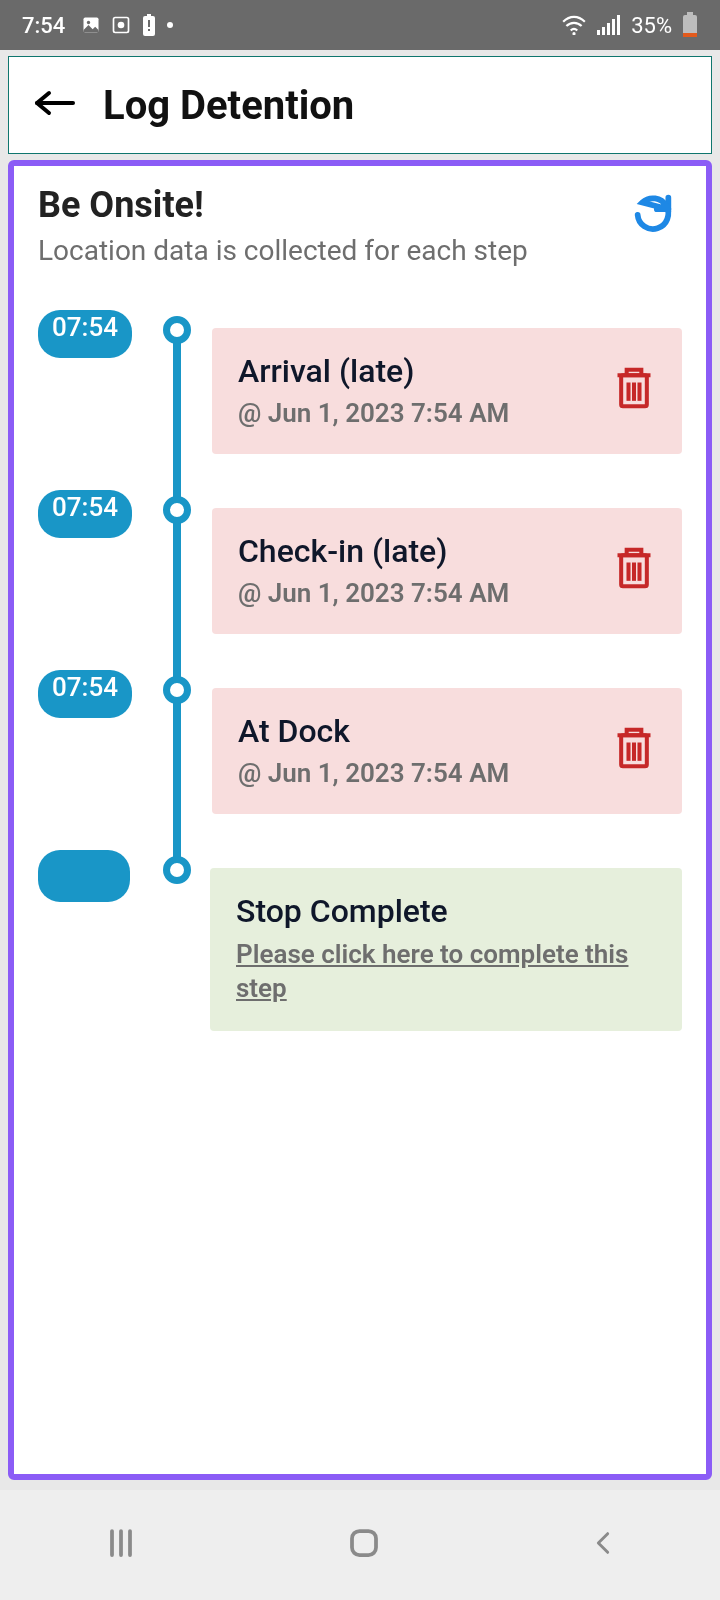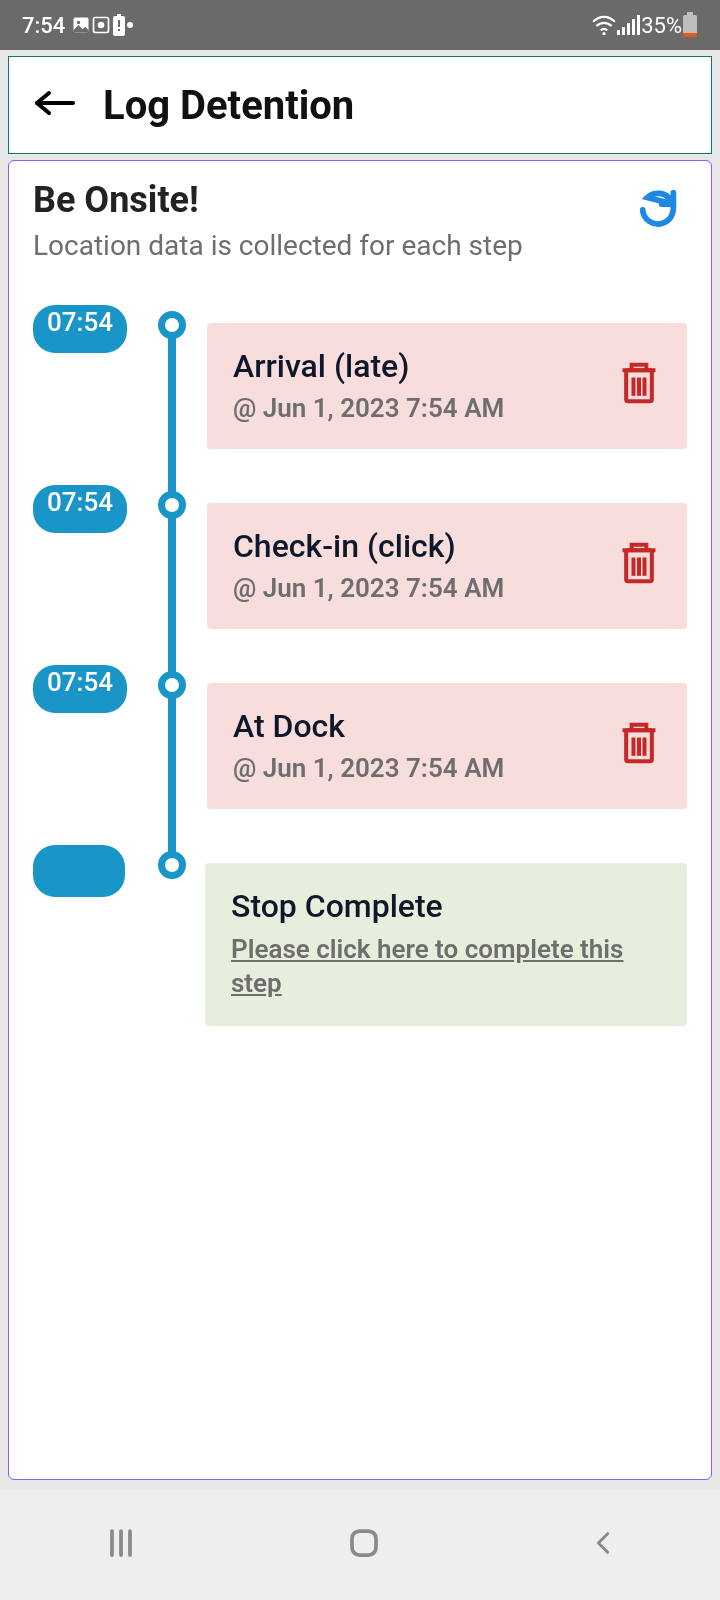--- a/index.html
+++ b/index.html
@@ -17,21 +17,21 @@
     color: #fff;
     display: flex;
     justify-content: space-between;
     align-items: center;
     padding: 0 22px;
     font-size: 22px;
   }
   .status-left, .status-right {
     display: flex;
     align-items: center;
-    gap: 0;
+    gap: 10px;
   }
   .status-left .time { font-weight: 500; margin-right: 6px; }
   .status-icon { display: inline-flex; }
   .dot { width:6px; height:6px; background:#fff; border-radius:50%; display:inline-block;}
   
   .app-header {
     margin: 6px 8px 6px 8px;
     background:#fff;
     height: 98px;
     display:flex;
@@ -42,21 +42,21 @@
   }
   .app-header .title {
     font-size: 40px;
     font-weight: 700;
     color:#111;
   }
   
   .main-card {
     margin: 0 8px;
     background:#fff;
-    border:1px solid #8b5cf6;
+    border:6px solid #8b5cf6;
     border-radius:6px;
     padding: 18px 24px 40px 24px;
     height: 1320px;
   }
   .card-head {
     display:flex;
     justify-content:space-between;
     align-items:flex-start;
   }
   .card-head-left .h1 {
@@ -265,21 +265,21 @@
           </svg>
         </span>
       </div>
     </div>
 
     <div class="step">
       <div class="time-pill">07:54</div>
       <div class="node"></div>
       <div class="card pink">
         <div class="card-left">
-          <div class="ctitle">Check-in (click)</div>
+          <div class="ctitle">Check-in (late)</div>
           <div class="csub">@ Jun 1, 2023 7:54 AM</div>
         </div>
         <span class="trash">
           <svg width="44" height="48" viewBox="0 0 24 26" fill="none" stroke="#c62828" stroke-width="2.2">
             <path d="M3 6 H21"></path>
               <path d="M8 6 V3 H16 V6"></path>
             <rect x="5" y="6" width="14" height="17" rx="1"></rect>
             <line x1="9" y1="10" x2="9" y2="20"></line>
               <line x1="12" y1="10" x2="12" y2="20"></line>
               <line x1="15" y1="10" x2="15" y2="20"></line>

